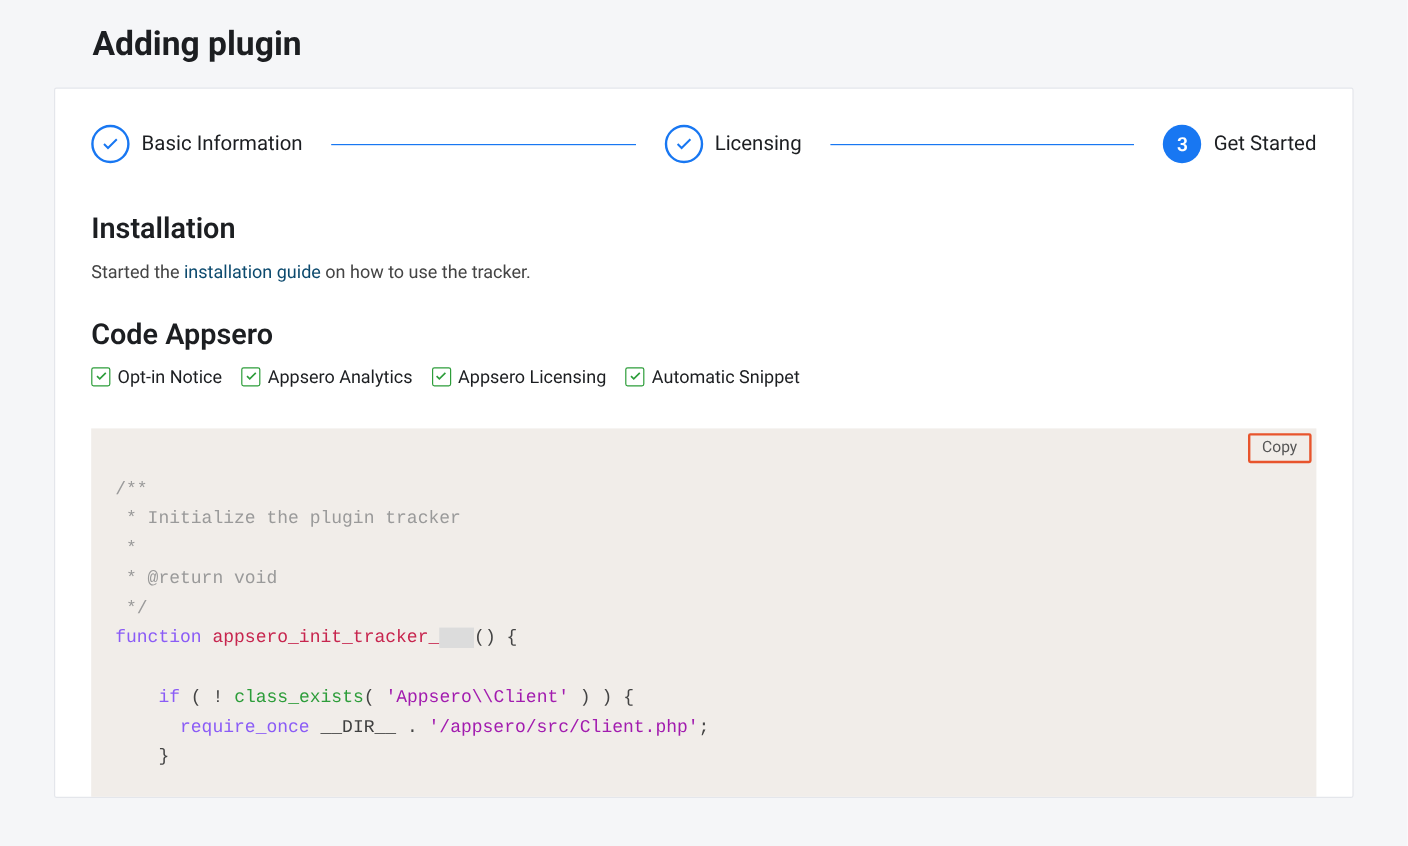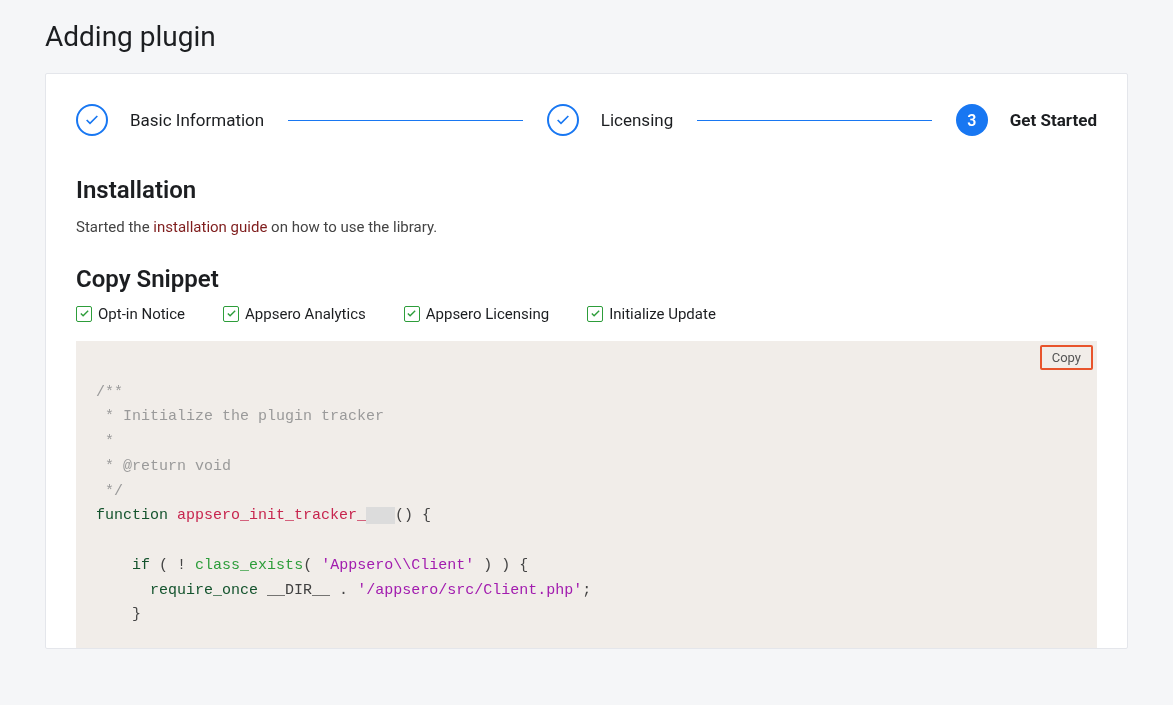--- a/index.html
+++ b/index.html
@@ -8,39 +8,40 @@
       box-sizing: border-box;
     }
     body {
       font-family: -apple-system, BlinkMacSystemFont, "Segoe UI", Roboto, "Helvetica Neue", Arial, sans-serif;
       background: #f5f6f8;
       color: #1c1e21;
       padding: 0 45px 0 45px;
     }
     .page-title {
       font-size: 28px;
-      font-weight: 400;
+      font-weight: 700;
       color: #1c1e21;
       padding: 20px 0 20px 0;
+      margin-left: 32px;
     }
     .card {
       background: #ffffff;
       border: 1px solid #e4e6eb;
       border-radius: 2px;
       padding: 30px 30px 0 30px;
     }
     .stepper {
       display: flex;
       align-items: center;
       margin-bottom: 40px;
     }
     .step {
       display: flex;
       align-items: center;
-      gap: 22px;
+      gap: 10px;
     }
     .step-circle {
       width: 32px;
       height: 32px;
       border-radius: 50%;
       display: flex;
       align-items: center;
       justify-content: center;
       flex-shrink: 0;
     }
@@ -60,52 +61,52 @@
       color: #ffffff;
       font-size: 16px;
       font-weight: 600;
     }
     .step-label {
       font-size: 17px;
       color: #1c1e21;
       white-space: nowrap;
     }
     .step-label.active {
-      font-weight: 700;
+      font-weight: 400;
     }
     .step-line {
       flex: 1;
       height: 1px;
       background: #1877f2;
       margin: 0 24px;
     }
     .section-heading {
       font-size: 24px;
       font-weight: 600;
       color: #1c1e21;
       margin-bottom: 12px;
     }
     .section-text {
       font-size: 15px;
       color: #444;
       margin-bottom: 26px;
       line-height: 1.5;
     }
     .section-text a {
-      color: #7f1d1d;
+      color: #0c4a6e;
       text-decoration: none;
     }
     .section-text .bold {
       font-weight: 600;
       color: #1c1e21;
     }
     .checkbox-row {
       display: flex;
-      gap: 38px;
-      margin-bottom: 18px;
+      gap: 16px;
+      margin-bottom: 34px;
       flex-wrap: wrap;
     }
     .checkbox-item {
       display: flex;
       align-items: center;
       gap: 6px;
       font-size: 15px;
       color: #1c1e21;
     }
     .checkbox-box {
@@ -144,21 +145,21 @@
       background: #f1ede9;
       color: #555;
       font-size: 13px;
       padding: 3px 10px;
       font-family: -apple-system, BlinkMacSystemFont, "Segoe UI", Roboto, sans-serif;
       cursor: pointer;
       border-radius: 2px;
       text-align: center;
     }
     .tok-comment { color: #9a9a9a; }
-    .tok-keyword { color: #14532d; }
+    .tok-keyword { color: #8b5cf6; }
     .tok-funcname { color: #c7254e; }
     .tok-funcname-hl { background: #dcdcdc; color: #c7254e; padding: 0 1px;}
     .tok-paren { color: #444; }
     .tok-brace { color: #444; }
     .tok-builtin { color: #2d9d3a; }
     .tok-string { color: #a21caf; }
     .tok-magic { color: #404040; font-weight: 500;}
     .tok-op { color: #444; }
   </style>
 </head>
@@ -188,24 +189,24 @@
     </div>
     <div class="step-line"></div>
     <div class="step">
       <div class="step-circle active">3</div>
       <div class="step-label active">Get Started</div>
     </div>
   </div>
 
   <h2 class="section-heading">Installation</h2>
   <p class="section-text">
-    <span>Started the </span><a href="#">installation guide</a><span> on how to use the library.</span>
+    <span>Started the </span><a href="#">installation guide</a><span> on how to use the tracker.</span>
   </p>
 
-  <h2 class="section-heading">Copy Snippet</h2>
+  <h2 class="section-heading">Code Appsero</h2>
 
   <div class="checkbox-row">
     <label class="checkbox-item">
       <span class="checkbox-box">
           <svg viewBox="0 0 24 24">
             <polyline points="4 12 9 17 20 6"></polyline>
           </svg>
         </span>
       <span>Opt-in Notice</span>
     </label>
@@ -224,21 +225,21 @@
           </svg>
         </span>
       <span>Appsero Licensing</span>
     </label>
     <label class="checkbox-item">
       <span class="checkbox-box">
           <svg viewBox="0 0 24 24">
             <polyline points="4 12 9 17 20 6"></polyline>
           </svg>
         </span>
-      <span>Initialize Update</span>
+      <span>Automatic Snippet</span>
     </label>
   </div>
 
   <div class="code-block"><button class="copy-btn">Copy</button><span class="tok-comment">/**</span>
 <span class="tok-comment"> * Initialize the plugin tracker</span>
 <span class="tok-comment"> *</span>
 <span class="tok-comment"> * @return void</span>
 <span class="tok-comment"> */</span>
 <span class="tok-keyword">function</span> <span class="tok-funcname">appsero_init_tracker_</span><span class="tok-funcname-hl">   </span><span class="tok-paren">()</span> <span class="tok-brace">{</span>
 

